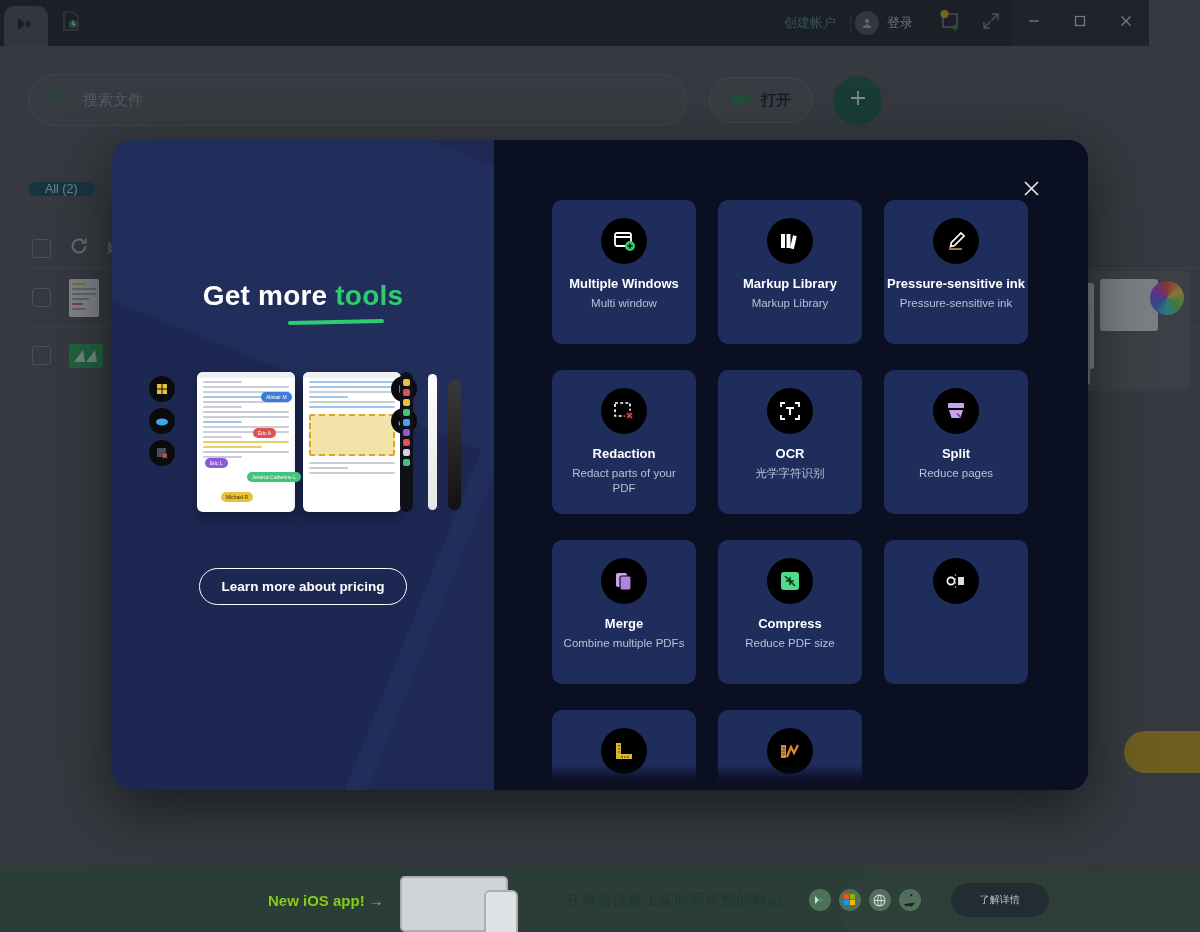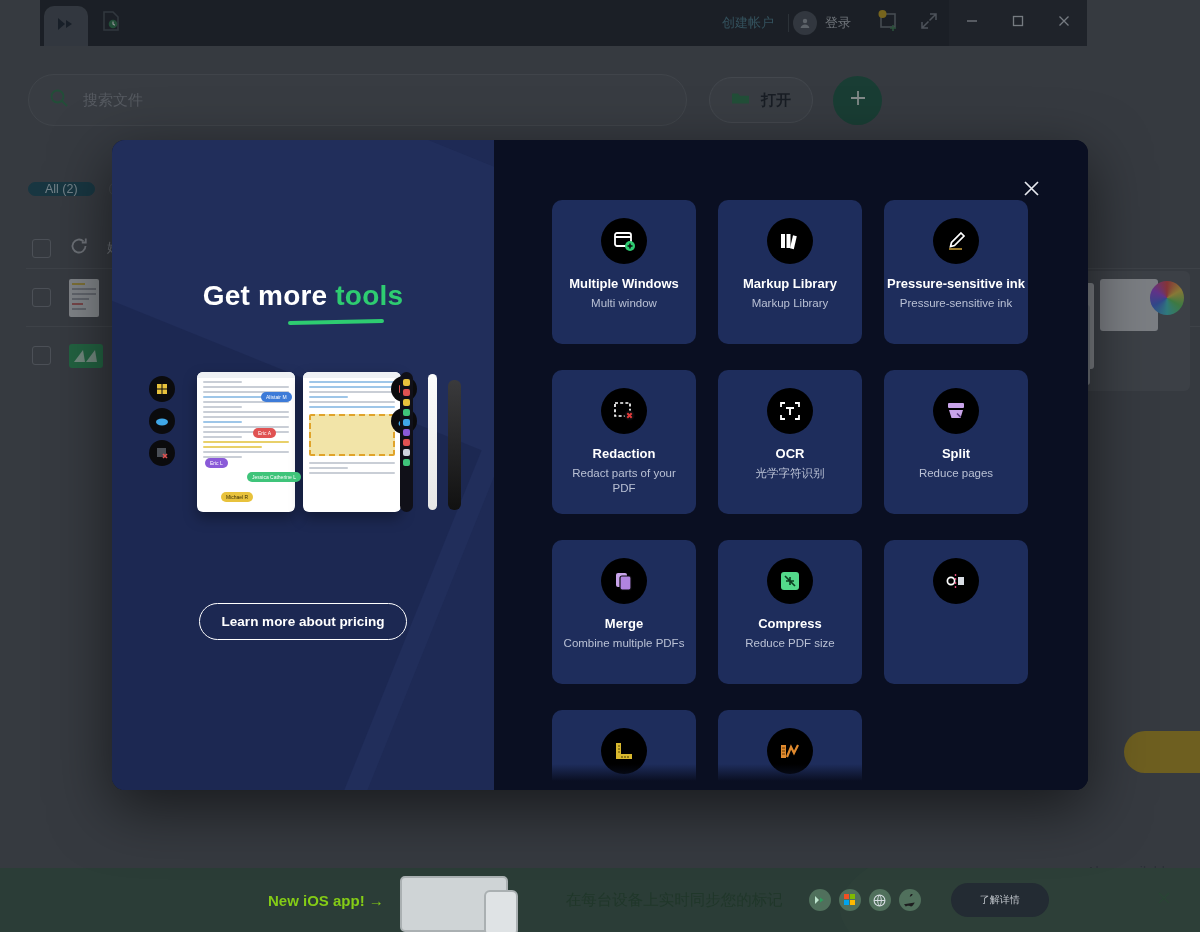--- a/index.html
+++ b/index.html
@@ -7,22 +7,22 @@
     width: 1200px; height: 932px;
     font-family: "Liberation Sans", "DejaVu Sans", sans-serif;
     background: #2f343a; overflow: hidden;
   }
   #app { position: relative; width: 1200px; height: 932px; overflow: hidden; }
 
   
   .bg-app { position: absolute; inset: 0; background: #53575c; }
 
   .titlebar {
-    position: absolute; top: 0; left: 0; width: 1047px; height: 46px;
-    background: #22262c; display: flex; align-items: flex-start; margin-left: 40px;
+    position: absolute; top: 0; left: 0; width: 1149px; height: 46px;
+    background: #22262c; display: flex; align-items: flex-start;
   }
   .tabstrip { display: flex; align-items: flex-end; height: 46px; padding-left: 4px; }
   .tab-logo {
     width: 44px; height: 40px; background: #4b5159;
     border-radius: 10px 10px 0 0; display: flex; align-items: center; justify-content: center;
   }
   .tab-recent {
     width: 46px; height: 46px; display: flex; align-items: center; justify-content: center;
   }
   .titlebar-right {
@@ -132,21 +132,21 @@
     color: #c3c8ce; font-size: 10px; display: flex; align-items: center; justify-content: center;
     position: relative; z-index: 2;
   }
   .banner-close { position: absolute; right: 28px; z-index: 2; }
 
   
   .dim { position: absolute; inset: 0; background: rgba(20,24,30,.45); }
 
   .modal {
     position: absolute; left: 112px; top: 140px; width: 976px; height: 650px;
-    border-radius: 13px; overflow: hidden; display: flex;
+    border-radius: 20px; overflow: hidden; display: flex;
     background: #0a0f22; box-shadow: 0 18px 60px rgba(0,0,0,.55);
   }
   .modal-left {
     width: 382px; background: #1e2a55; position: relative; overflow: hidden;
     display: flex; flex-direction: column; align-items: center;
   }
   .modal-left::before {
     content: ""; position: absolute; left: -180px; top: -60px; width: 520px; height: 900px;
     background: #23305e; transform: rotate(22deg); opacity: .75;
   }
@@ -169,21 +169,21 @@
   .hbubble { position: absolute; border-radius: 9px; font-size: 5px; color: #fff; padding: 2px 5px; white-space: nowrap; }
   .hdot {
     position: absolute; width: 26px; height: 26px; border-radius: 50%; background: #0b0b0d;
     display: flex; align-items: center; justify-content: center; font-size: 11px;
   }
   .pencil { position: absolute; right: 26px; top: 8px; width: 9px; height: 136px; background: linear-gradient(#fdfdfd,#e6e6e6); border-radius: 5px; }
   .pencil2 { position: absolute; right: 2px; top: 14px; width: 13px; height: 130px; background: linear-gradient(#3a3a3c,#111); border-radius: 6px; }
   .toolstrip { position: absolute; right: 50px; top: 6px; width: 13px; height: 140px; background: #101018; border-radius: 7px; padding-top: 4px; }
   .toolstrip i { display: block; width: 7px; height: 7px; border-radius: 2px; margin: 3px auto; }
   .pricing-btn {
-    position: relative; z-index: 2; margin-top: 87px; padding: 10px 22px;
+    position: relative; z-index: 2; margin-top: 52px; padding: 10px 22px;
     border: 1.5px solid #fff; border-radius: 19px; color: #fff; font-size: 13.5px; font-weight: bold;
   }
 
   .modal-right { flex: 1; position: relative; background: #0a0f22; overflow: hidden; }
   .modal-close {
     position: absolute; right: 44px; top: 37px; width: 26px; height: 26px;
     display: flex; align-items: center; justify-content: center; color: #e6e8ee;
   }
   .grid {
     position: absolute; left: 58px; top: 60px; right: 58px;

